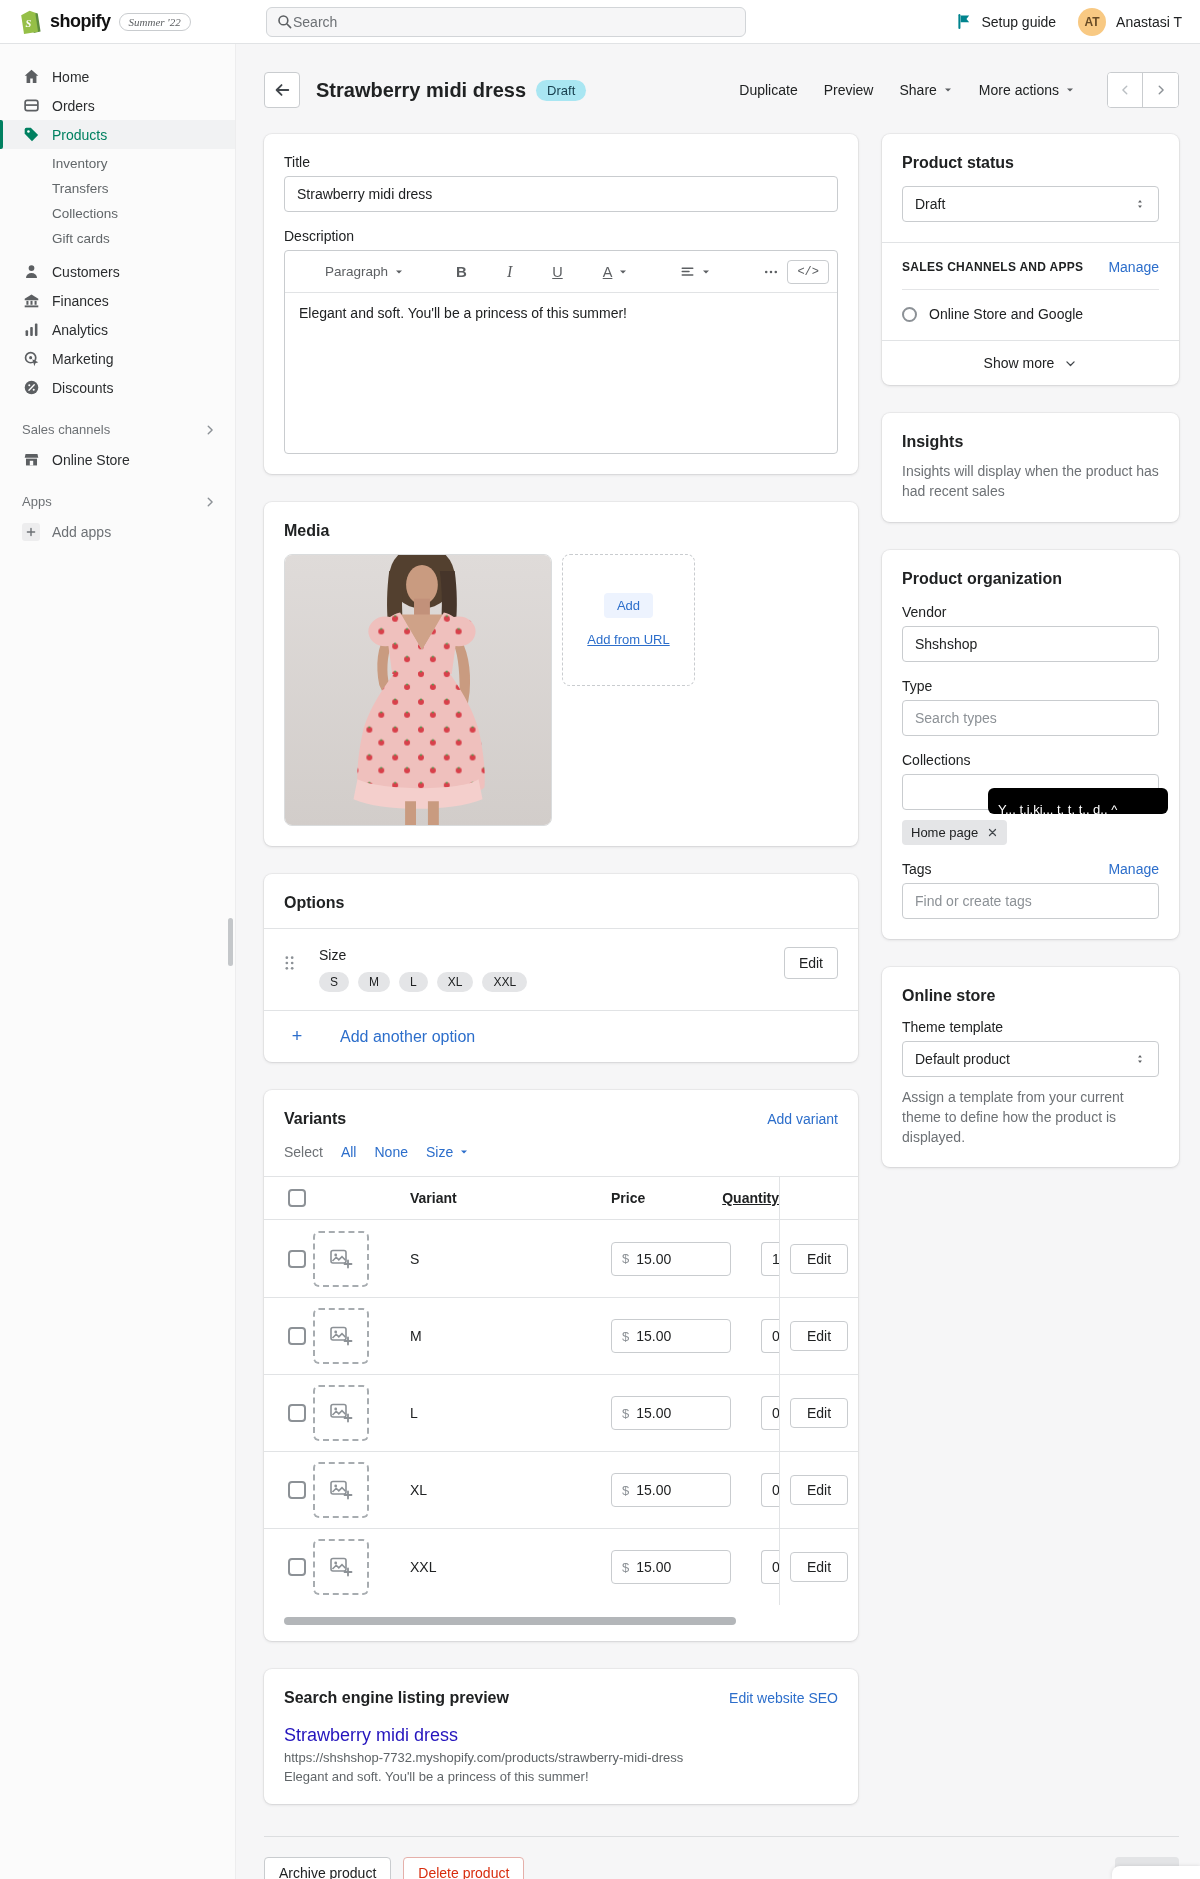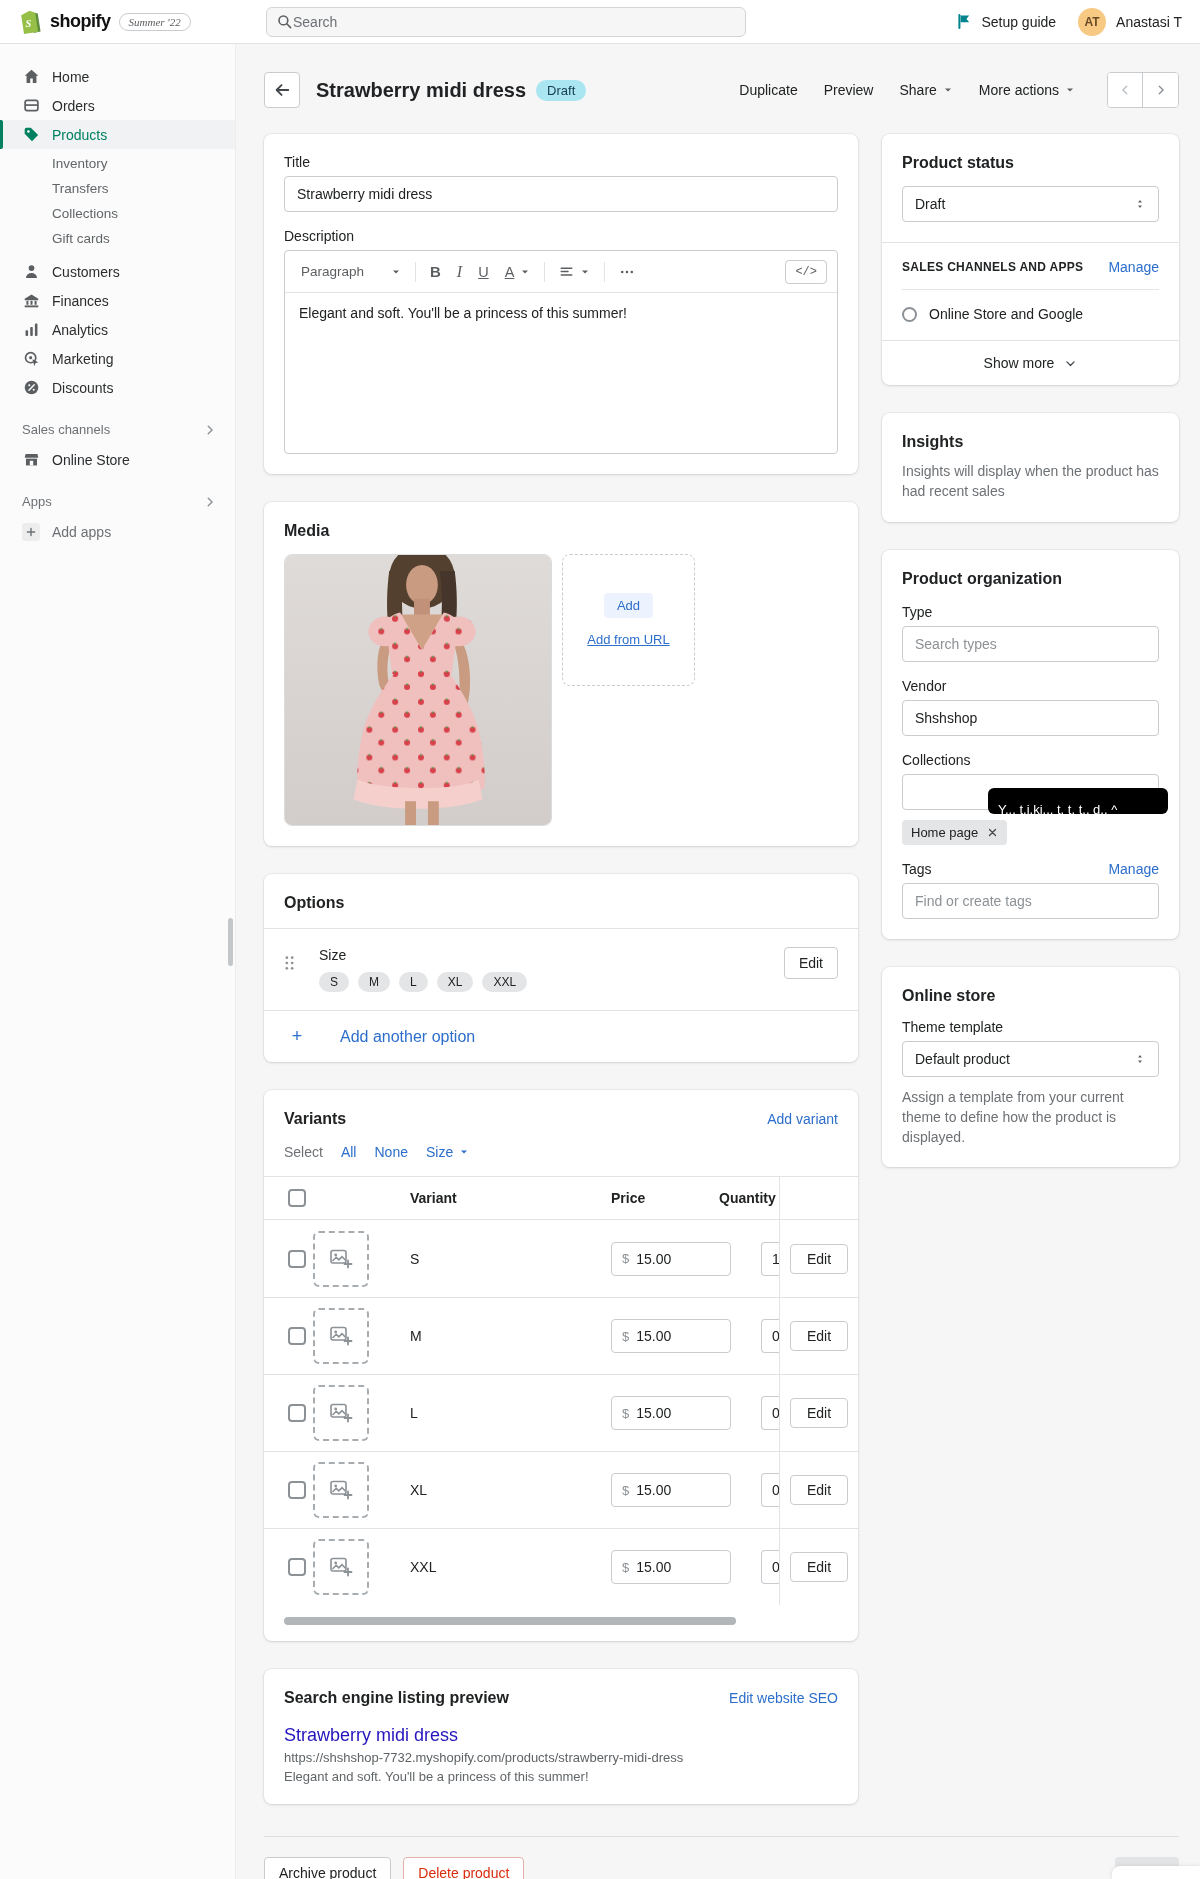--- a/index.html
+++ b/index.html
@@ -52,21 +52,21 @@
   .card-pad{padding:20px;}
   .h2{font-size:16px;font-weight:600;color:#202223;}
   .label{display:block;font-size:14px;color:#202223;margin-bottom:6px;}
   .input{width:100%;height:36px;border:1px solid #c9cccf;border-radius:4px;padding:0 12px;font-size:14px;color:#202223;font-family:inherit;background:#fff;outline:none;}
   .input::placeholder{color:#8c9196;}
   .link{color:#2c6ecb;text-decoration:none;cursor:pointer;font-size:14px;background:none;border:0;font-family:inherit;}
   .btn{background:#fff;border:1px solid #c9cccf;border-radius:4px;padding:7px 14px;font-size:14px;font-weight:500;color:#202223;cursor:pointer;font-family:inherit;}
   
   .editor{border:1px solid #c9cccf;border-radius:4px;margin-top:2px;}
   .toolbar{display:flex;align-items:center;height:42px;border-bottom:1px solid #e1e3e5;padding:0 8px;color:#5c5f62;}
-  .tb-item{display:flex;align-items:center;gap:6px;padding:4px 8px;font-size:13.5px;cursor:pointer;border-radius:3px;}
+  .tb-item{display:flex;align-items:center;gap:6px;padding:4px 8px;font-size:13.5px;cursor:pointer;border-radius:3px;margin-left:24px;}
   .tb-sep{width:1px;height:20px;background:#e1e3e5;margin:0 6px;}
   .tb-bold{font-weight:700;font-size:15px;}
   .tb-italic{font-style:italic;font-family:"Liberation Serif",serif;font-size:16px;}
   .tb-under{text-decoration:underline;font-size:14.5px;}
   .tb-color{text-decoration:underline;font-size:14.5px;}
   .code-btn{margin-left:auto;margin-right:2px;border:1px solid #c9cccf;border-radius:4px;padding:4px 9px;font-size:12px;color:#5c5f62;background:#fff;cursor:pointer;font-family:"Liberation Mono",monospace;}
   .editor-body{height:160px;padding:12px 14px;font-size:14px;color:#202223;}
   
   .media-row{display:flex;padding:0 20px 20px;}
   .product-photo{width:268px;height:272px;border:1px solid #dadcdd;border-radius:8px;overflow:hidden;flex-shrink:0;cursor:pointer;}
@@ -83,21 +83,21 @@
   .plus-blue{color:#2c6ecb;font-size:18px;width:18px;text-align:center;}
   .addopt-label{margin-left:34px;color:#2c6ecb;font-size:16px;cursor:pointer;}
   
   .var-head{display:flex;align-items:center;justify-content:space-between;padding:20px 20px 6px;}
   .select-row{display:flex;align-items:center;gap:18px;padding:10px 20px 16px;font-size:14px;}
   .muted{color:#6d7175;}
   .vtable-header{display:flex;align-items:center;height:44px;border-top:1px solid #e1e3e5;border-bottom:1px solid #e1e3e5;font-size:14px;font-weight:600;padding-left:24px;}
   .checkbox{width:18px;height:18px;border:2px solid #8c9196;border-radius:4px;background:#fff;flex-shrink:0;cursor:pointer;}
   .vh-variant{margin-left:104px;width:201px;}
   .vh-price{width:108px;}
-  .vh-qty{width:60px;}
+  .vh-qty{width:60px;text-align:right;text-decoration:underline;}
   .vh-editcol{align-self:stretch;border-left:1px solid #e1e3e5;flex:1;}
   .vrow{display:flex;align-items:center;height:77px;padding-left:24px;}
   .vrow + .vrow{border-top:1px solid #e1e3e5;}
   .vimg{width:56px;height:56px;border:2px dashed #a7acb0;border-radius:6px;margin:0 41px 0 7px;display:flex;align-items:center;justify-content:center;flex-shrink:0;cursor:pointer;}
   .vname{width:201px;font-size:14px;}
   .price-box{display:flex;align-items:center;width:120px;height:34px;border:1px solid #c9cccf;border-radius:4px;padding:0 10px;gap:7px;}
   .price-box .cur{color:#8c9196;font-size:13px;}
   .price-box input{border:0;outline:none;width:100%;font-size:14px;color:#202223;font-family:inherit;}
   .qty-sliver{width:18px;height:34px;margin-left:30px;border:1px solid #c9cccf;border-right:0;border-radius:4px 0 0 4px;overflow:hidden;display:flex;align-items:center;flex-shrink:0;}
   .qty-sliver input{border:0;outline:none;width:30px;padding-left:10px;font-size:14px;font-family:inherit;color:#202223;}
@@ -662,26 +662,26 @@
         </div>
 
         <div class="card card-pad">
           <span class="h2">Insights</span>
           <p class="insight-text">Insights will display when the product has had recent sales</p>
         </div>
 
         <div class="card card-pad">
           <span class="h2">Product organization</span>
           <div class="field">
+            <label class="label">Vendor</label>
+            <input class="input" value="Shshshop" style="">
+          </div>
+          <div class="field">
             <label class="label">Type</label>
             <input class="input" placeholder="Search types" style="">
-          </div>
-          <div class="field">
-            <label class="label">Vendor</label>
-            <input class="input" value="Shshshop" style="">
           </div>
           <div class="field collections-wrap">
             <label class="label">Collections</label>
             <input class="input" style="">
             <div class="tooltip">Y... t.i.ki... t. t. t.. d.. ^</div>
             <div>
               <span class="tag">
                 <span>Home page</span>
                 <span class="x">
                     <svg width="11" height="11" viewBox="0 0 20 20">

